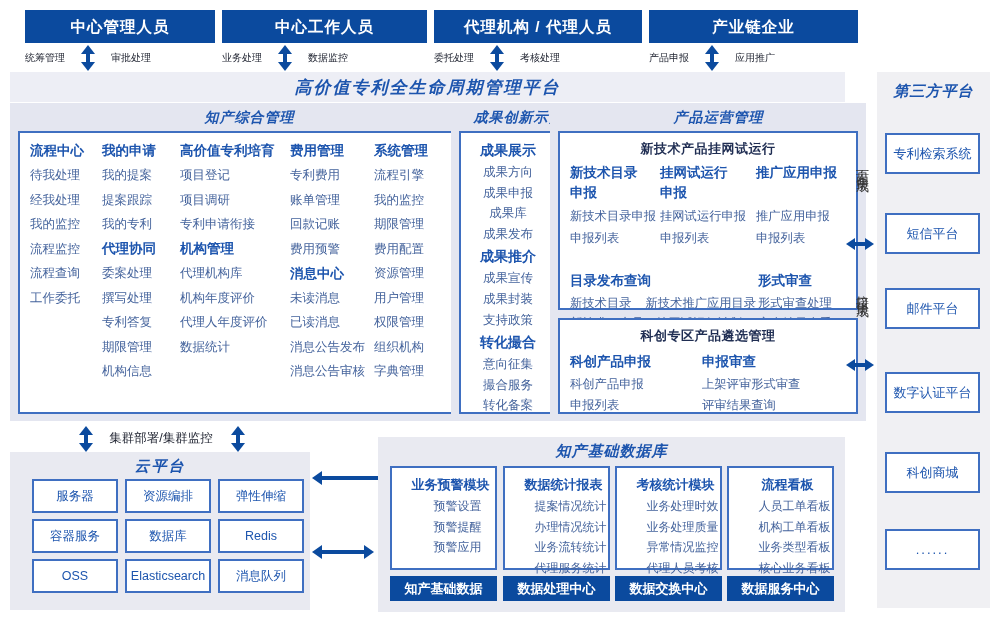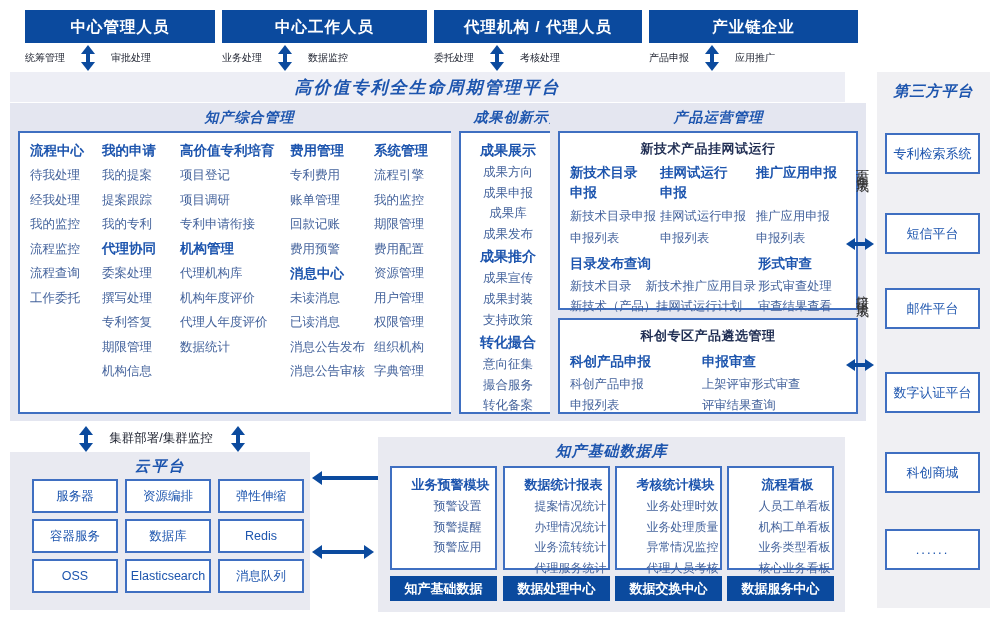--- a/index.html
+++ b/index.html
@@ -69,21 +69,21 @@
   .ach-col .hd{height:24px;line-height:24px;font-size:14px;font-weight:bold;color:var(--blue);}
   .ach-col .it{height:20.6px;line-height:20.6px;font-size:12.5px;color:var(--item);}
   
   .sub{position:absolute;left:8px;right:8px;background:#fff;border:2px solid var(--border);box-sizing:border-box;}
   .sub1{top:28px;height:179px;}
   .sub2{top:215px;height:96px;}
   .sub-title{text-align:center;font-size:13px;font-weight:bold;color:var(--dark-hd);margin-top:7px;letter-spacing:.5px;}
   .trial-groups{display:flex;padding:5px 0 0 10px;}
   .tg .tg-hd{font-size:13.5px;font-weight:bold;color:var(--blue);white-space:pre-line;line-height:20px;height:42px;}
   .tg .it{height:22px;display:flex;align-items:center;font-size:12.3px;color:var(--item);white-space:nowrap;}
-  .cat-rev{display:flex;padding-left:10px;margin-top:2px;align-items:center;}
+  .cat-rev{display:flex;padding-left:10px;margin-top:19px;align-items:center;}
   .cr-hd{height:25px;display:flex;align-items:center;font-size:13.5px;font-weight:bold;color:var(--blue);white-space:nowrap;}
   .cat-row{height:20.5px;display:flex;align-items:center;gap:14px;font-size:12.3px;color:var(--item);white-space:nowrap;}
   .sel-groups{display:flex;padding:4px 0 0 10px;}
   .sel-g .hd{height:25px;display:flex;align-items:center;font-size:13.5px;font-weight:bold;color:var(--blue);white-space:nowrap;}
   .sel-g .it{height:21px;display:flex;align-items:center;font-size:12.3px;color:var(--item);white-space:nowrap;}
   
   .cluster-label{position:absolute;left:100px;top:430px;width:122px;text-align:center;font-size:12.5px;color:var(--ink);}
   
   .cloud{position:absolute;left:10px;top:452px;width:300px;height:158px;background:var(--panel2);}
   .cloud-title{height:27px;line-height:27px;text-align:center;font-size:15px;font-weight:bold;font-style:italic;color:var(--blue);letter-spacing:2px;}

